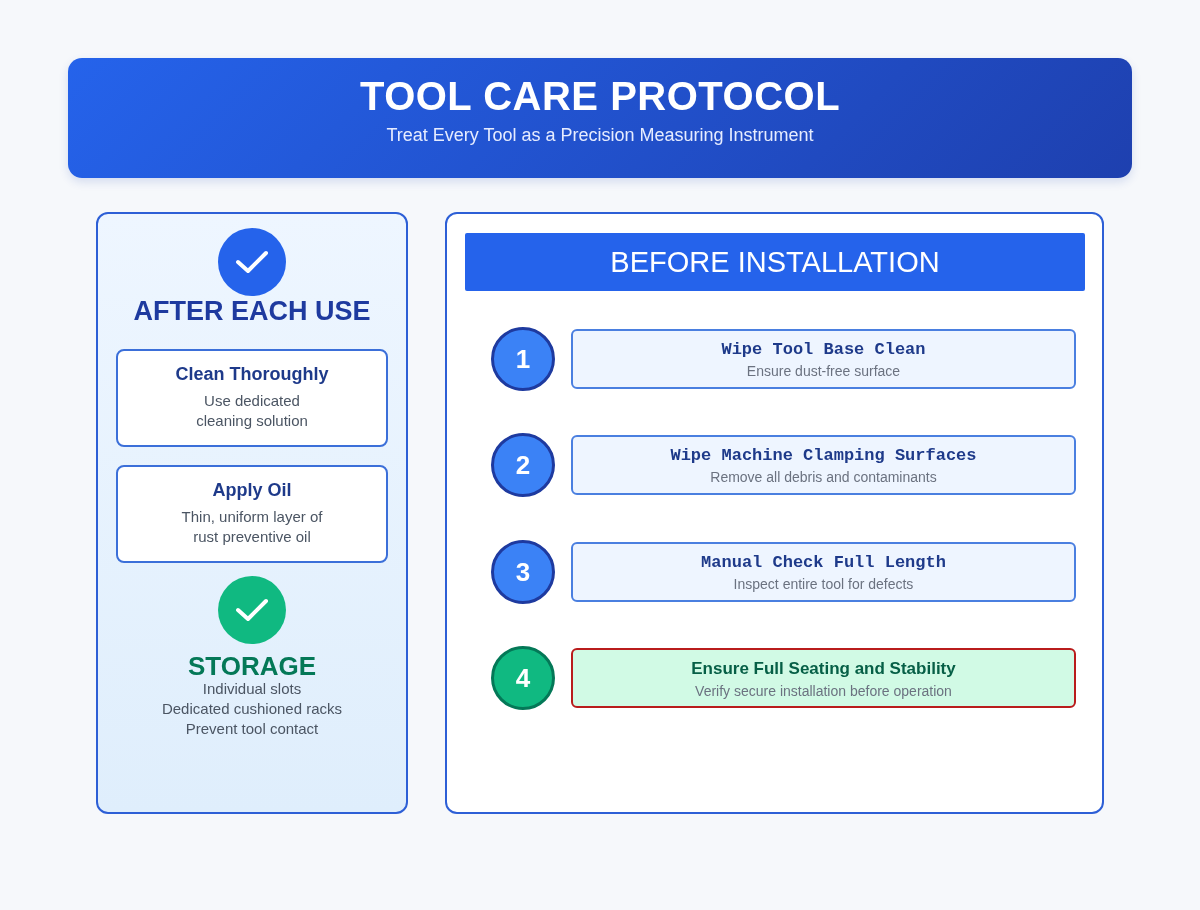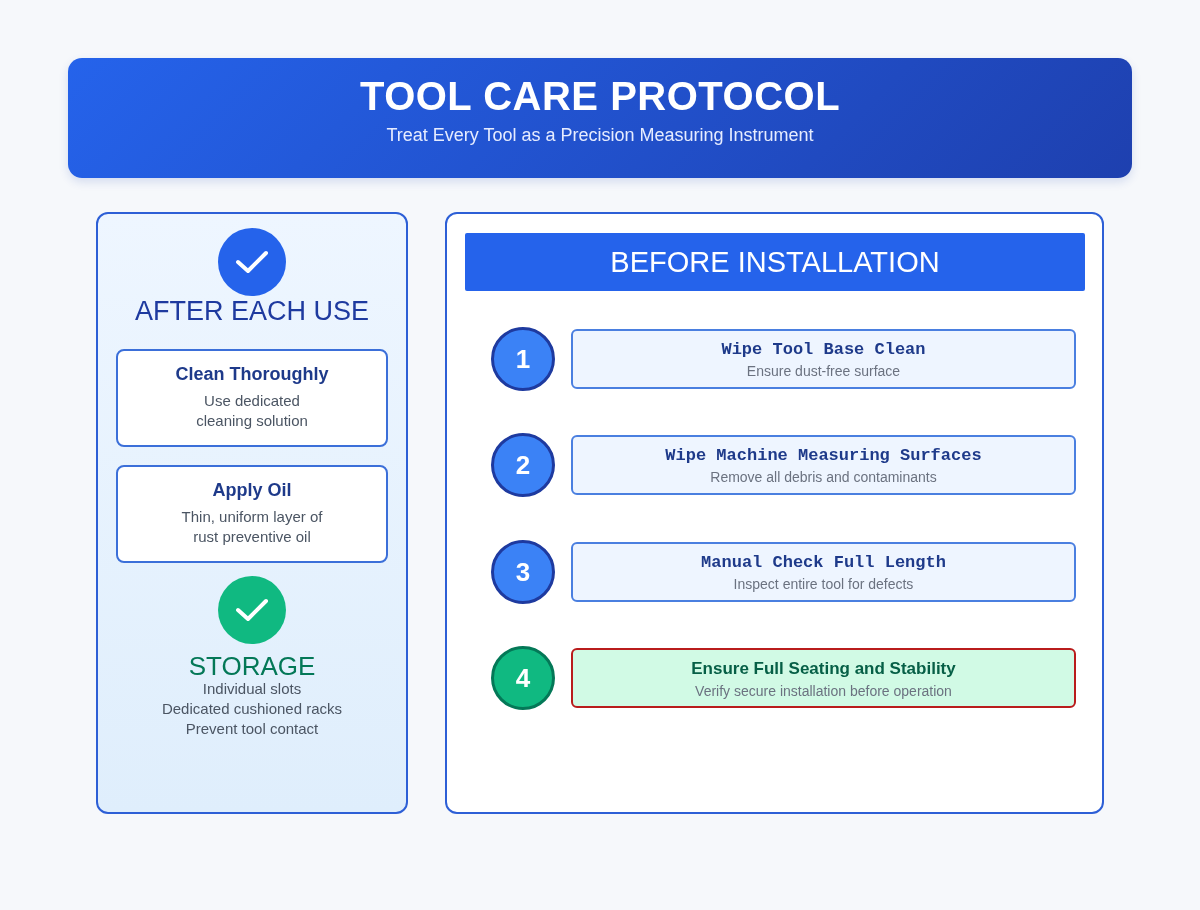--- a/index.html
+++ b/index.html
@@ -43,21 +43,21 @@
       width: 68px; height: 68px;
       border-radius: 50%;
       left: 50%; margin-left: -34px;
       display: flex; align-items: center; justify-content: center;
     }
     .circle-check.blue { background: #2563eb; top: 14px; }
     .circle-check.green { background: #10b981; top: 362px; }
     .left-title {
       position: absolute; left: 0; right: 0;
       text-align: center;
-      font-weight: normal;
+      font-weight: bold;
     }
     .left-title.blue { top: 82px; font-size: 27px; color: #1e3a9f; }
     .left-title.green { top: 437px; font-size: 26px; color: #047857; text-align: center; }
     .care-card {
       position: absolute;
       left: 18px; width: 272px;
       background: #ffffff;
       border: 2px solid #3b6fd9;
       border-radius: 8px;
       text-align: center;
@@ -172,21 +172,21 @@
   <div class="right-banner">BEFORE INSTALLATION</div>
 
   <div class="step-num blue" style="top:113px">1</div>
   <div class="step-card blue" style="top:115px">
     <div class="st">Wipe Tool Base Clean</div>
     <div class="sd">Ensure dust-free surface</div>
   </div>
 
   <div class="step-num blue" style="top:219px">2</div>
   <div class="step-card blue" style="top:221px">
-    <div class="st">Wipe Machine Measuring Surfaces</div>
+    <div class="st">Wipe Machine Clamping Surfaces</div>
     <div class="sd">Remove all debris and contaminants</div>
   </div>
 
   <div class="step-num blue" style="top:326px">3</div>
   <div class="step-card blue" style="top:328px">
     <div class="st">Manual Check Full Length</div>
     <div class="sd">Inspect entire tool for defects</div>
   </div>
 
   <div class="step-num green" style="top:432px">4</div>

